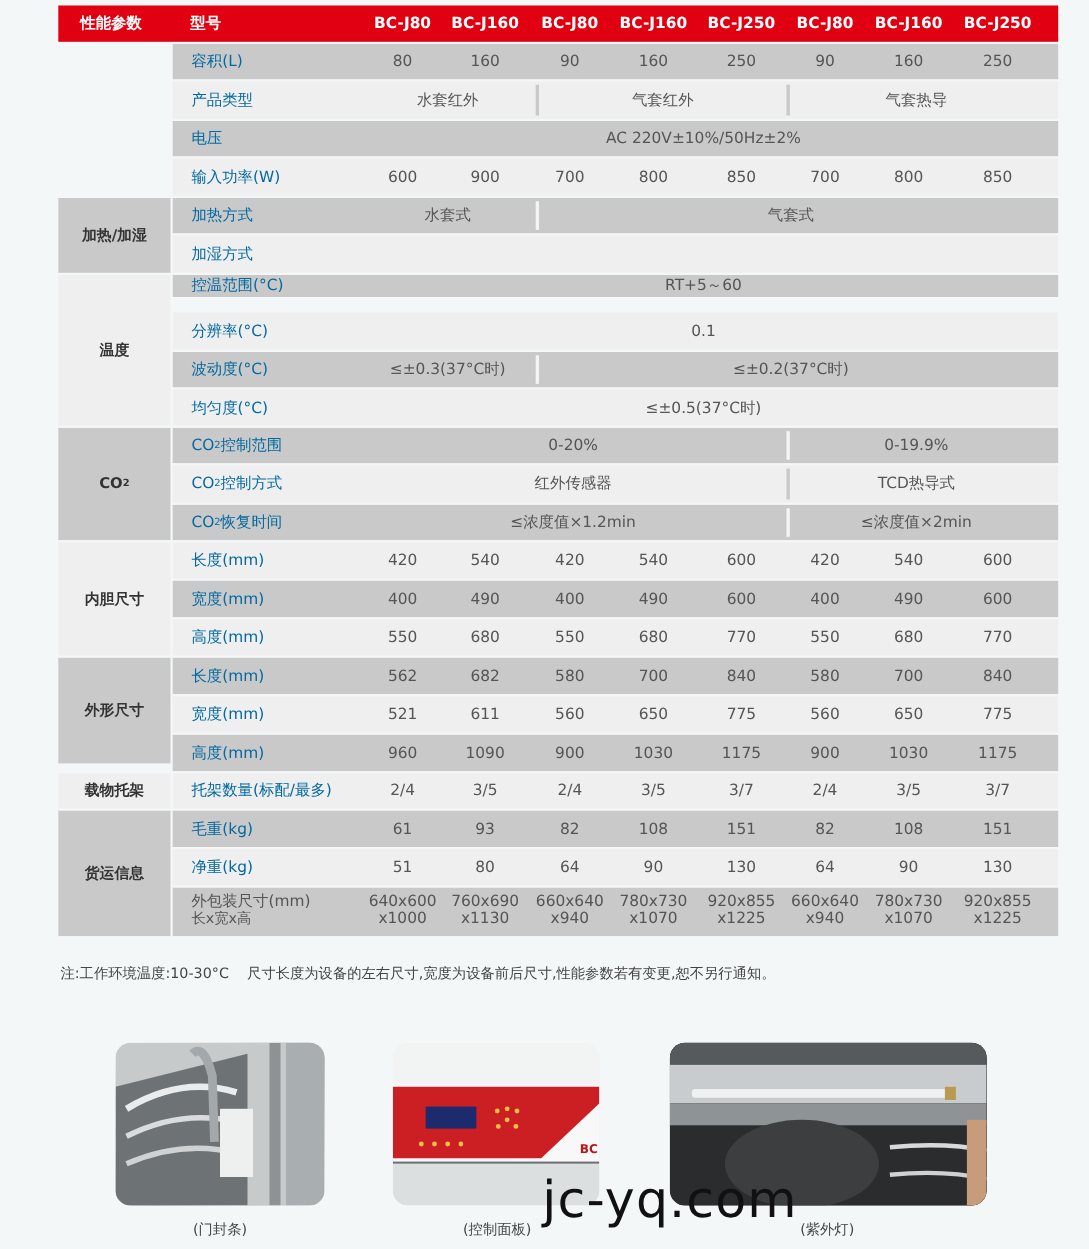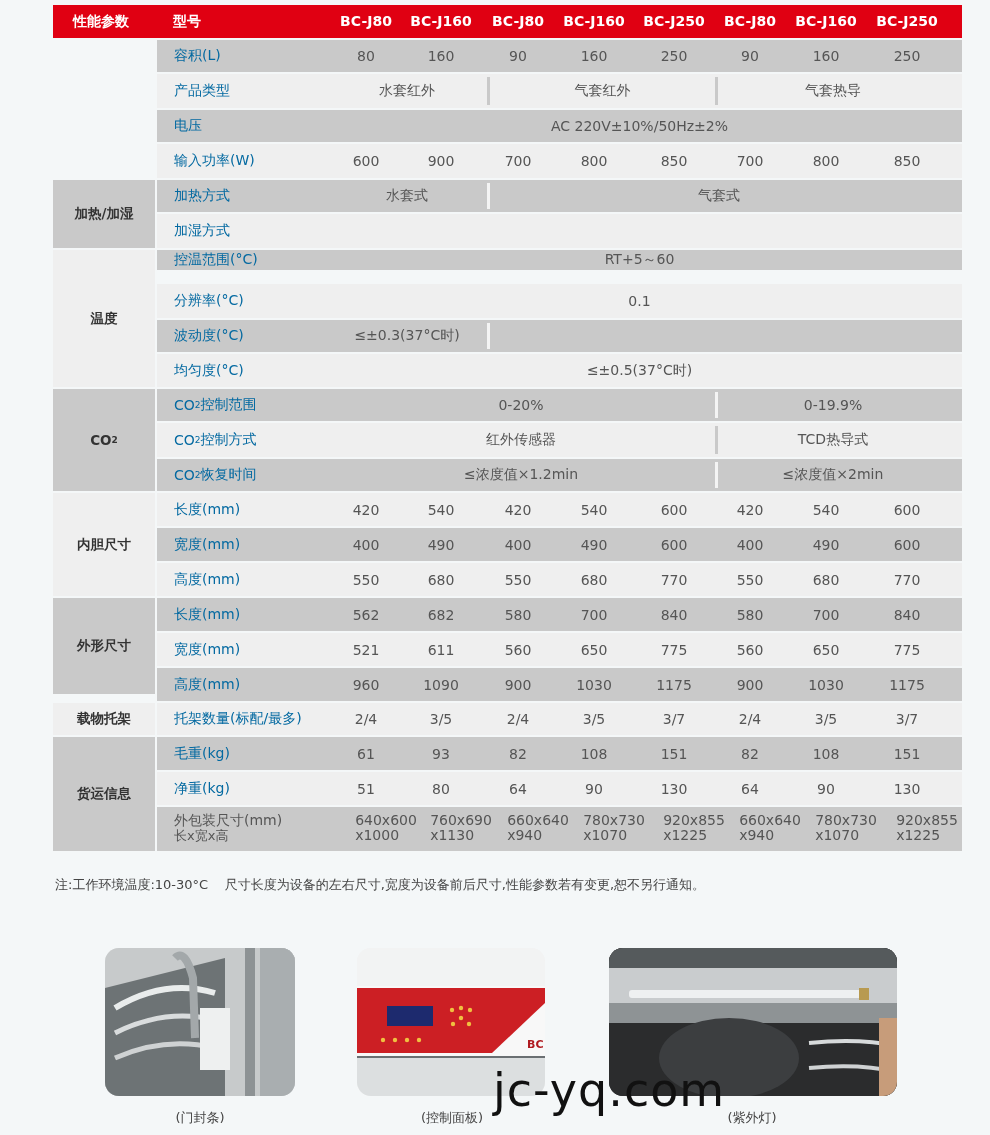--- a/index.html
+++ b/index.html
@@ -16,21 +16,21 @@
     .group.light { background: #efefef; }
 
     .row { position: absolute; left: 104px; width: 805px; }
     .row.dark { background: #c9c9c9; }
     .row.light { background: #efefef; }
     .lbl { position: absolute; left: 17px; top: 0; height: 100%; display: flex; align-items: center; font-size: 14px; color: #0369a1; white-space: nowrap; }
     .cell { position: absolute; top: 0; height: 100%; display: flex; align-items: center; justify-content: center; font-size: 14px; color: #555; white-space: nowrap; transform: translateX(-50%); }
     .span { position: absolute; top: 0; height: 100%; display: flex; align-items: center; justify-content: center; font-size: 14px; color: #555; white-space: nowrap; }
     .sep { position: absolute; top: 3px; bottom: 3px; width: 3px; background: #f4f4f4; }
     .row.light .sep { background: #c9c9c9; }
-    .pk { line-height: 15px; text-align: left; display: block; transform: translateX(-50%); top: 6px; height: auto; position: absolute; font-size: 14px; margin-left: 20px; }
+    .pk { line-height: 15px; text-align: center; display: block; transform: translateX(-50%); top: 6px; height: auto; position: absolute; font-size: 14px; }
     .lbl2 { position: absolute; left: 17px; top: 6px; font-size: 14px; line-height: 15px; color: #555; white-space: nowrap; }
     sub { font-size: 9px; vertical-align: -2px; }
 
     .note { position: absolute; left: 55px; top: 876px; font-size: 13px; color: #444; white-space: pre; }
 
     .photo { position: absolute; border-radius: 14px; overflow: hidden; }
     .cap { position: absolute; font-size: 13px; color: #444; transform: translateX(-50%); white-space: nowrap; }
     .watermark { position: absolute; left: 493px; top: 1063px; font-size: 46px; color: #111; font-family: "DejaVu Sans", sans-serif; letter-spacing: 1px; }
   </style>
 </head>
@@ -118,20 +118,21 @@
 
   <div class="row light" style="top:279px;height:34px">
     <div class="lbl">分辨率(°C)</div>
     <div class="span" style="left:170px;width:625px">0.1</div>
   </div>
 
   <div class="row dark" style="top:315px;height:32px">
     <div class="lbl">波动度(°C)</div>
     <div class="span" style="left:170px;width:160px">≤±0.3(37°C时)</div>
     <div class="sep" style="left:330px"></div>
+    <div class="span" style="left:333px;width:458px">≤±0.2(37°C时)</div>
   </div>
 
   <div class="row light" style="top:349px;height:33px">
     <div class="lbl">均匀度(°C)</div>
     <div class="span" style="left:170px;width:625px">≤±0.5(37°C时)</div>
   </div>
 
   <div class="row dark" style="top:384px;height:32px">
     <div class="lbl">
         <span>CO</span>

